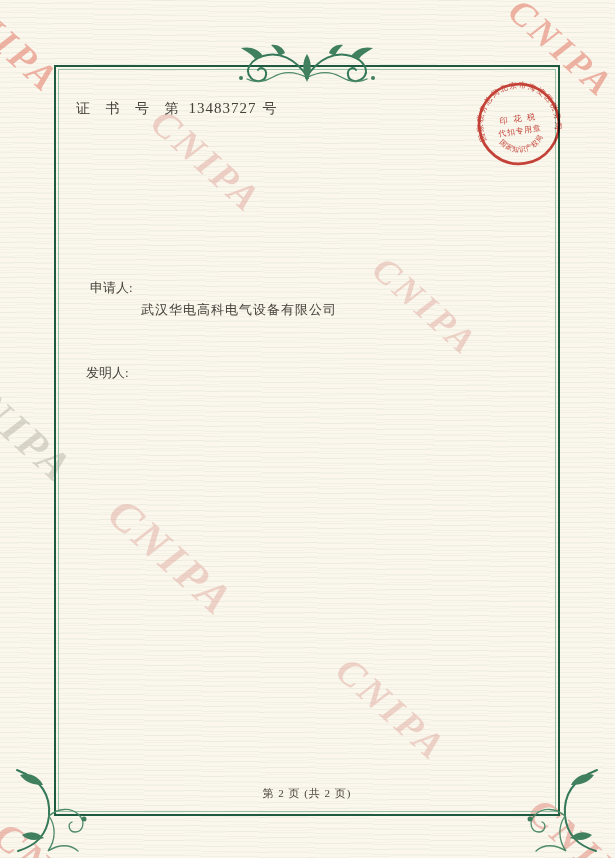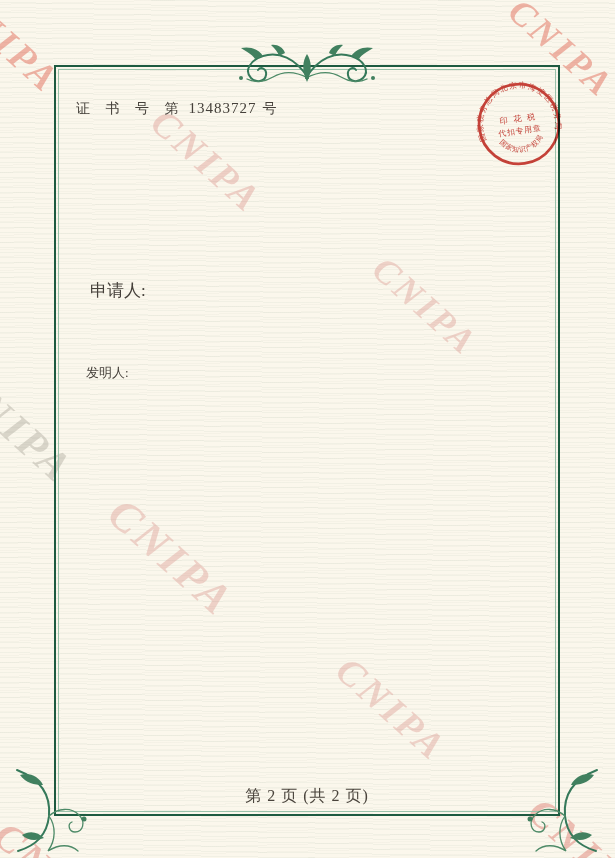--- a/index.html
+++ b/index.html
@@ -50,25 +50,25 @@
 
   
   .txt { position:absolute; color:#45403a; font-family:"Liberation Serif",serif; }
   .cert-no { left:76px; top:100px; font-size:14px; }
   .cert-no .pfx { letter-spacing:6px; margin-right:4px; }
   .cert-no .num { font-size:15px; letter-spacing:1px;margin-top:33px; }
   .cert-no .sfx { margin-left:6px; }
   .notice { left:76px; top:183px; width:474px; font-size:13.5px; line-height:26.5px;
             text-indent:28px; text-align:justify; letter-spacing:.3px; }
   .l-intro     { left:90px;  top:257px; font-size:13px; }
-  .l-applicant { left:90px;  top:279px; font-size:17px; }
+  .l-applicant { left:90px;  top:279px; font-size:13px; }
   .v-applicant { left:141px; top:301px; font-size:13px; letter-spacing:1px; }
   .l-inventor  { left:86px;  top:364px; font-size:13px; }
   .v-inventor  { left:141px; top:386px; font-size:13px; letter-spacing:.5px; }
-  .footer { left:54px; top:786px; width:506px; text-align:center; font-size:16px;
+  .footer { left:54px; top:786px; width:506px; text-align:center; font-size:11px;
             letter-spacing:1px; color:#4a443c; }
 </style>
 </head>
 <body>
 
 <div class="page">
 
   <div class="texture"></div>
 
   <div class="wm wm-tl">CNIPA</div>
@@ -135,17 +135,18 @@
       </text>
     </svg>
   </div>
 
   <div class="txt cert-no">
     <span class="pfx">证 书 号 第</span><span class="num">13483727</span><span class="sfx">号</span>
   </div>
 
 
   <div class="txt l-applicant">申请人:</div>
+  <div class="txt v-applicant">武汉华电高科电气设备有限公司</div>
   <div class="txt l-inventor">发明人:</div>
 
   <div class="txt footer">第 2 页 (共 2 页)</div>
 
 </div>
 
 </body></html>

